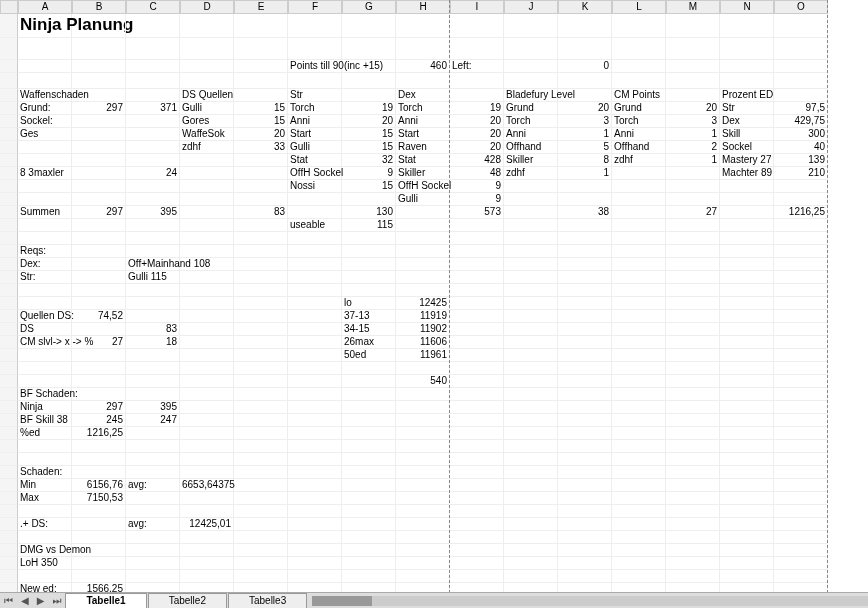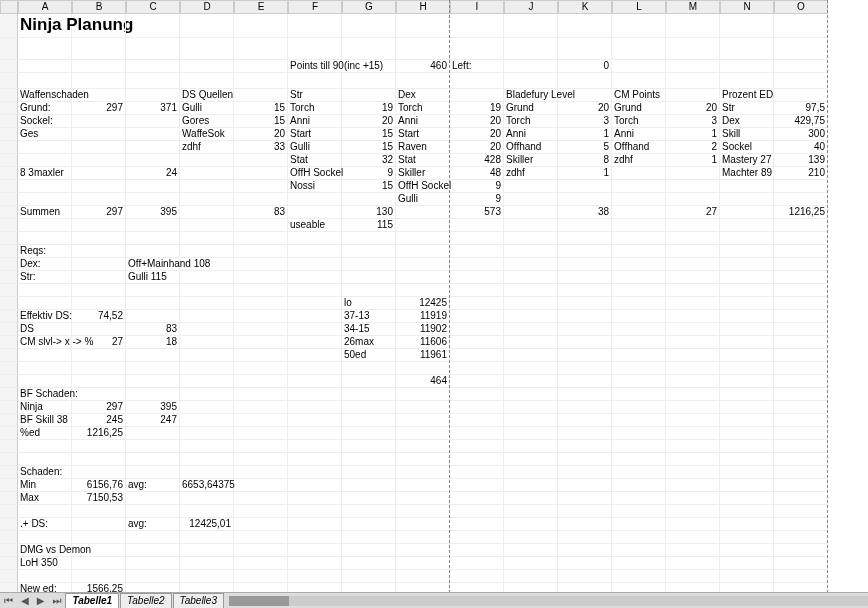--- a/index.html
+++ b/index.html
@@ -60,26 +60,25 @@
     left: 0;
     right: 0;
     height: 16px;
     background: #ddd;
     display: flex;
     align-items: center;
     font-size: 10px;
     border-top: 1px solid #aaa;
   }
   .tabbtn {
-    padding: 1px 6px;
+    padding: 1px 20px;
     border: 1px solid #999;
     background: #eee;
     margin-right: 1px;
     line-height: 12px;
-    font-style: italic;
   }
   .tabbtn.active { background: #fff; font-weight: bold; }
   .navbtn { padding: 0 4px; color: #555; cursor: pointer; }
   .tabtrack { flex: 1; background: #ccc; height: 10px; margin-left: 4px; position: relative; }
   .tabthumb { position: absolute; left: 0; top: 0; bottom: 0; width: 60px; background: #999; }
 </style>
 </head>
 <body>
 
 <div class="grid" id="grid">
@@ -429,21 +428,21 @@
     <div class="cell">lo</div>
     <div class="cell r">12425</div>
     <div class="cell"></div>
     <div class="cell"></div>
     <div class="cell"></div>
     <div class="cell"></div>
     <div class="cell"></div>
     <div class="cell"></div>
     <div class="cell"></div>
     <div class="cell" style="background: rgb(245, 245, 245); border-right: 1px solid rgb(204, 204, 204);"></div>
-    <div class="cell">Effektiv DS:</div>
+    <div class="cell">Quellen DS:</div>
     <div class="cell r">74,52</div>
     <div class="cell"></div>
     <div class="cell"></div>
     <div class="cell"></div>
     <div class="cell"></div>
     <div class="cell">37-13</div>
     <div class="cell r">11919</div>
     <div class="cell"></div>
     <div class="cell"></div>
     <div class="cell"></div>
@@ -516,21 +515,21 @@
     <div class="cell"></div>
     <div class="cell"></div>
     <div class="cell" style="background: rgb(245, 245, 245); border-right: 1px solid rgb(204, 204, 204);"></div>
     <div class="cell"></div>
     <div class="cell"></div>
     <div class="cell"></div>
     <div class="cell"></div>
     <div class="cell"></div>
     <div class="cell"></div>
     <div class="cell"></div>
-    <div class="cell r">464</div>
+    <div class="cell r">540</div>
     <div class="cell"></div>
     <div class="cell"></div>
     <div class="cell"></div>
     <div class="cell"></div>
     <div class="cell"></div>
     <div class="cell"></div>
     <div class="cell"></div>
     <div class="cell" style="background: rgb(245, 245, 245); border-right: 1px solid rgb(204, 204, 204);"></div>
     <div class="cell">BF Schaden:</div>
     <div class="cell"></div>

